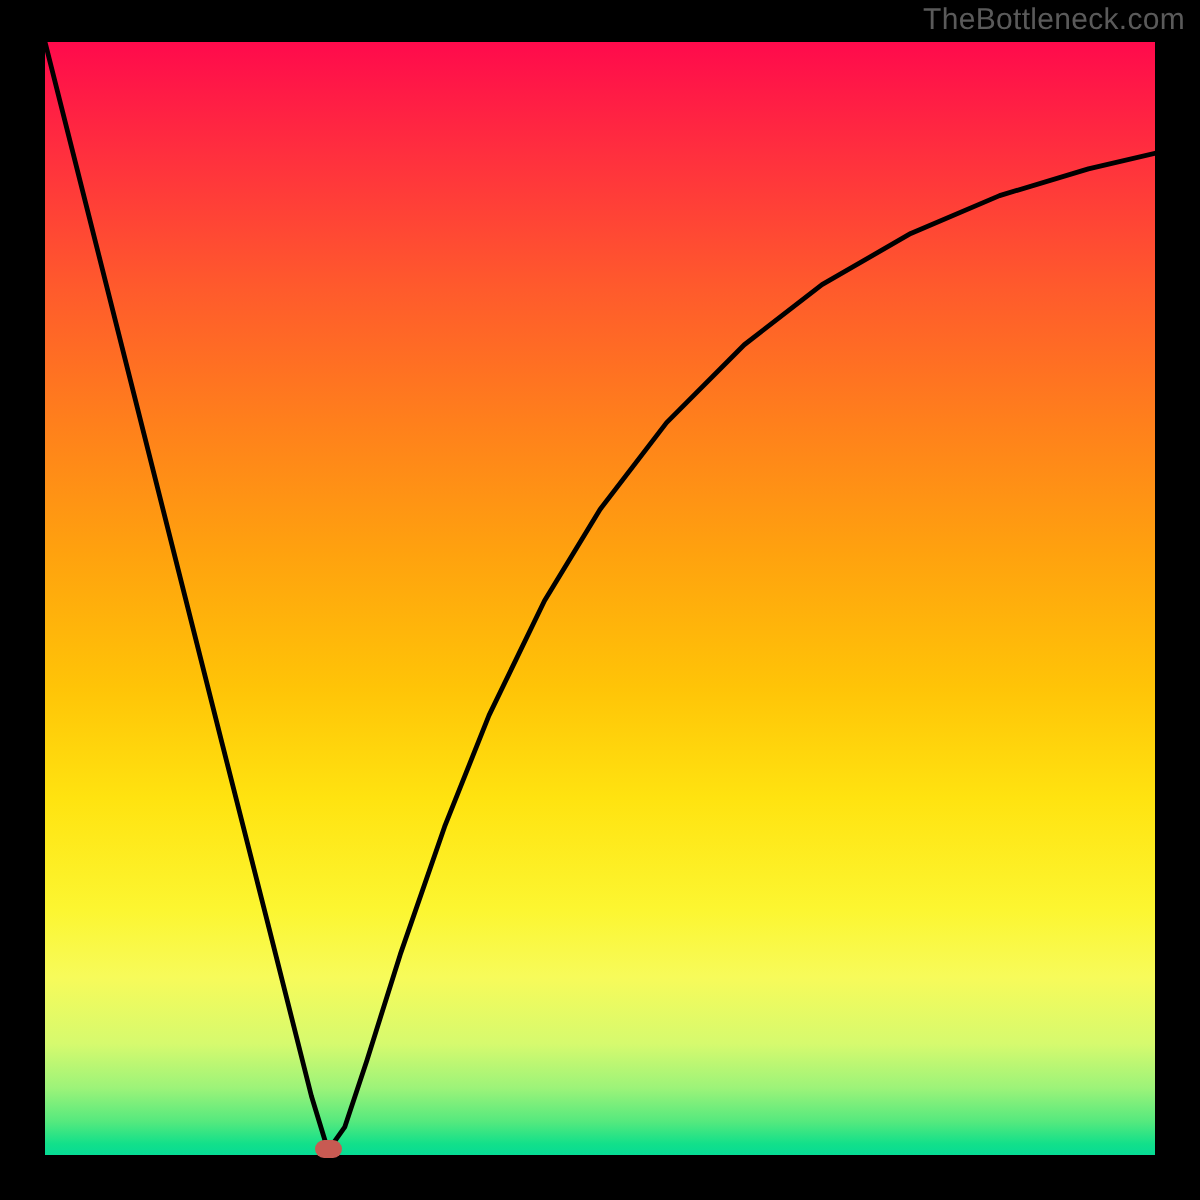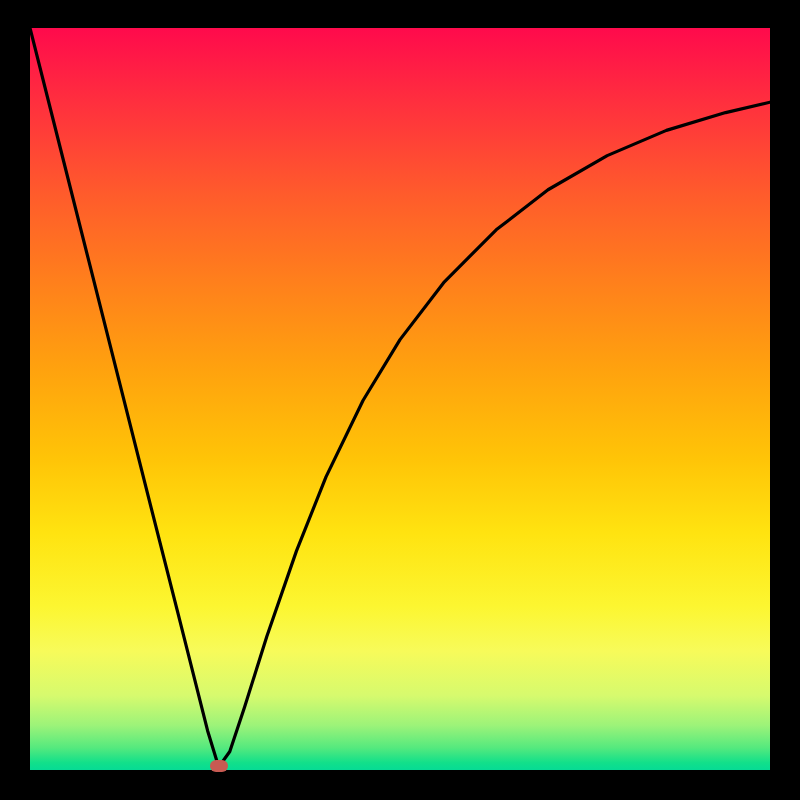--- a/index.html
+++ b/index.html
@@ -67,20 +67,21 @@
     border-radius: 6px;
     background: #c85a52;
     z-index: 11;
     transform: translate(-50%, -50%);
   }
 </style>
 </head>
 <body>
 
 <div class="frame">
+  <div class="watermark">TheBottleneck.com</div>
 
   <div class="plot-area"></div>
 
   <svg class="curve" viewBox="0 0 740 742" preserveAspectRatio="none">
     <path id="curve-path" d="M0.00 0.00 L29.60 117.24 L59.20 234.47 L88.80 351.71 L118.40 468.94 L148.00 585.44 L177.60 702.67 L188.70 739.03 L199.80 723.45 L214.60 678.93 L236.80 608.44 L266.40 523.11 L296.00 448.91 L333.00 372.48 L370.00 311.64 L414.40 253.76 L466.20 201.82 L518.00 161.76 L577.20 127.62 L636.40 102.40 L695.60 84.59 L740.00 74.20" fill="none" stroke="#000000" stroke-width="3.2" stroke-linecap="round" stroke-linejoin="round"></path>
   </svg>
 
   <div class="marker" id="marker" style="left: 218.7px; top: 766.29px; background: rgb(200, 90, 82);"></div>
 </div>
 

